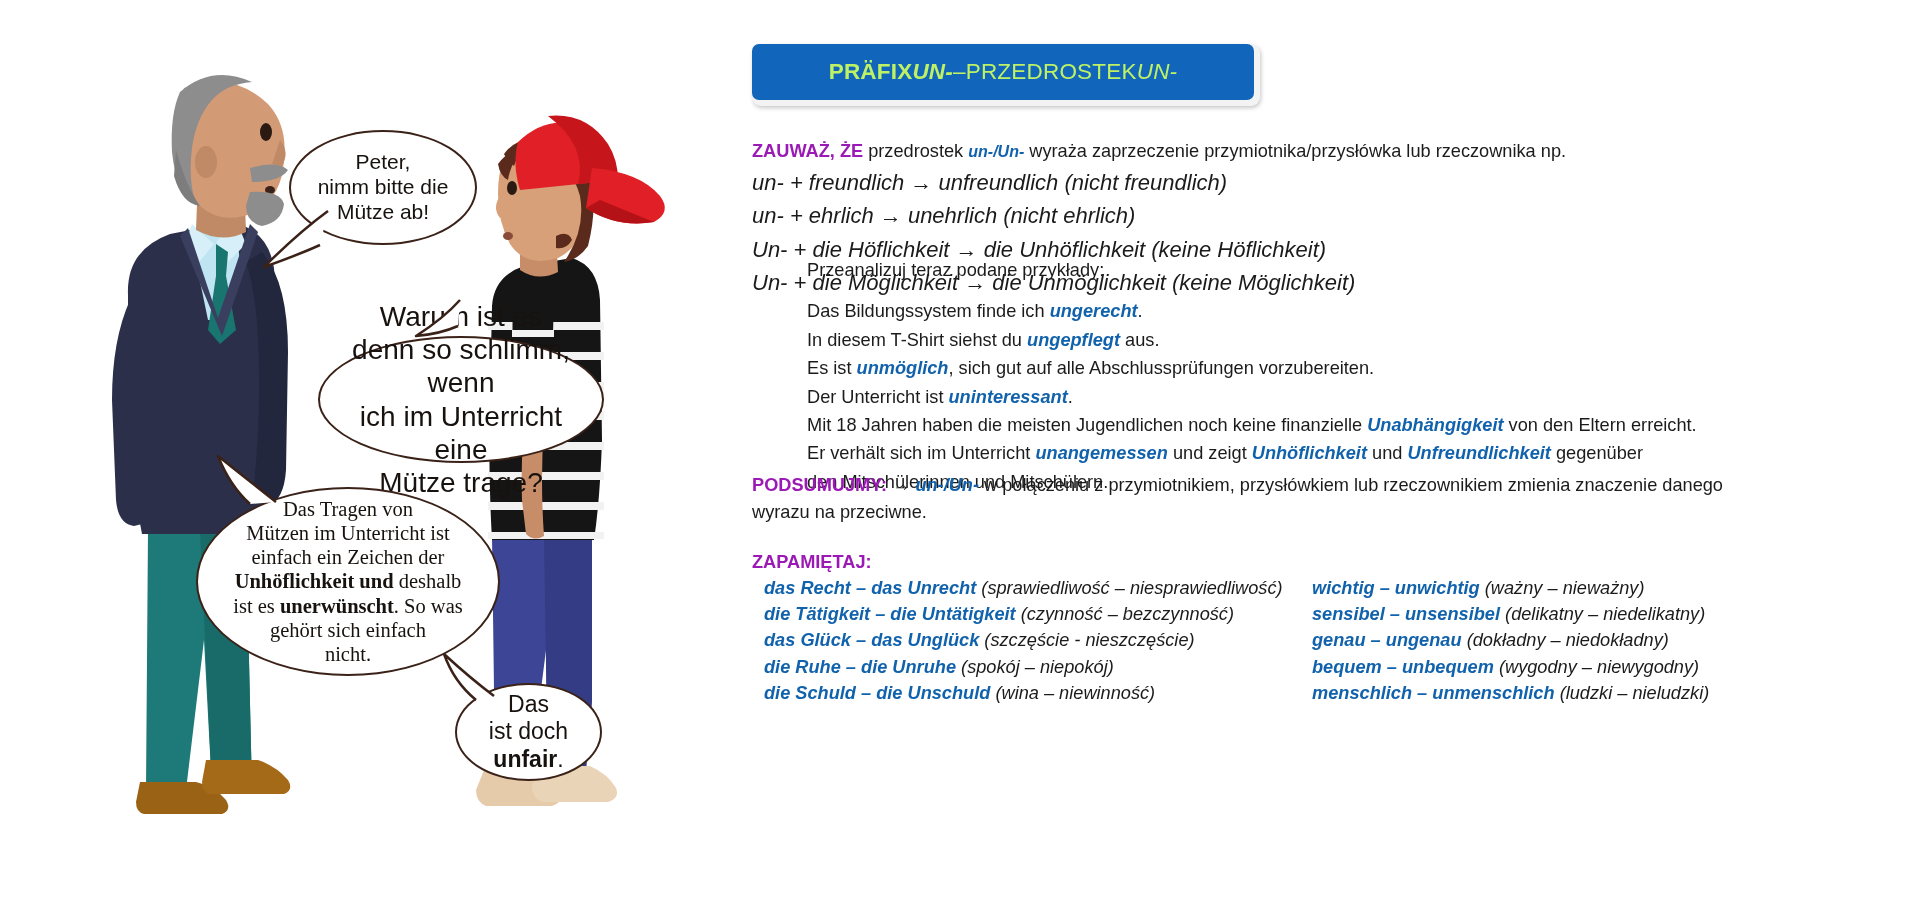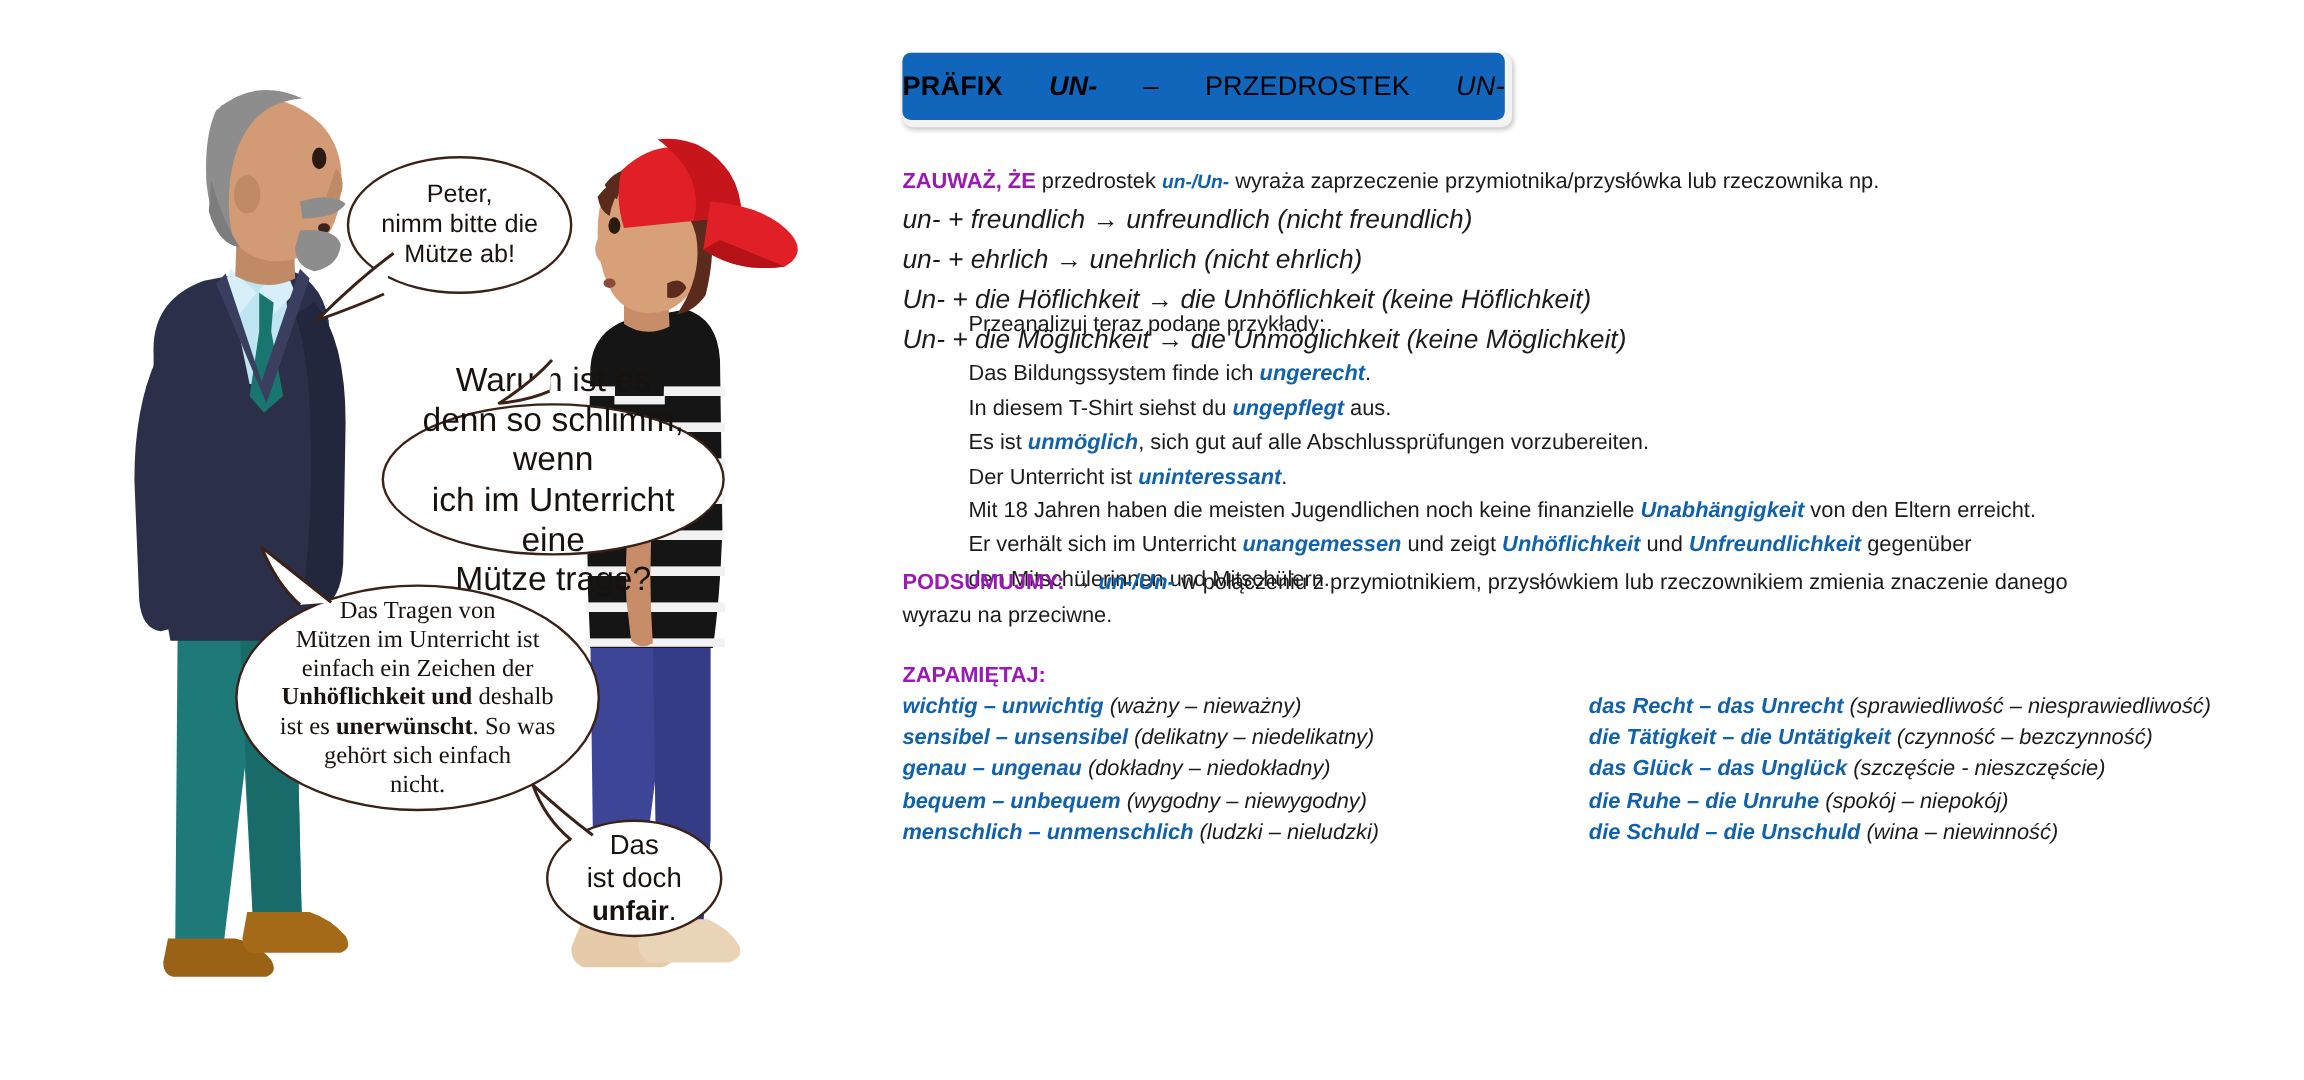--- a/index.html
+++ b/index.html
@@ -83,22 +83,22 @@
     box-shadow: 1px 2px 4px rgba(0,0,0,0.22);
   }
   #title-banner {
     position: absolute;
     left: 0px; top: 0px;
     width: 502px; height: 56px;
     background: #1166bb;
     border-radius: 7px;
     display: flex;
     align-items: center;
-    justify-content: space-between;
-    color: #000000;
+    justify-content: center;
+    color: #bef264;
     font-size: 22.5px;
     letter-spacing: .2px;
     white-space: nowrap;
   }
   #title-banner .t-bold { font-weight: 700; }
   #title-banner .t-bi { font-weight: 700; font-style: italic; }
   #title-banner .t-reg { font-weight: 400; }
   #title-banner .t-i { font-style: italic; font-weight: 400; }
 
   .section { position: absolute; }
@@ -342,31 +342,31 @@
       </div>
     </div>
 
     <div class="section" id="summary-block">
       <span class="lead-heading">PODSUMUJMY:</span><span class="body-txt"> → </span><span class="blue">un-/Un-</span><span class="body-txt"> w połączeniu z przymiotnikiem, przysłówkiem lub rzeczownikiem zmienia znaczenie danego wyrazu na przeciwne.</span>
     </div>
 
     <div class="section" id="memo-block">
       <div id="memo-heading">ZAPAMIĘTAJ:</div>
       <div id="memo-cols">
+        <div class="memo-col" id="memo-col-right">
+          <div class="memo-row"><span class="pair">das Recht – das Unrecht</span> <span class="gloss">(sprawiedliwość – niesprawiedliwość)</span></div>
+          <div class="memo-row"><span class="pair">die Tätigkeit – die Untätigkeit</span> <span class="gloss">(czynność – bezczynność)</span></div>
+          <div class="memo-row"><span class="pair">das Glück – das Unglück</span> <span class="gloss">(szczęście - nieszczęście)</span></div>
+          <div class="memo-row"><span class="pair">die Ruhe – die Unruhe</span> <span class="gloss">(spokój – niepokój)</span></div>
+          <div class="memo-row"><span class="pair">die Schuld – die Unschuld</span> <span class="gloss">(wina – niewinność)</span></div>
+        </div>
         <div class="memo-col" id="memo-col-left">
           <div class="memo-row"><span class="pair">wichtig – unwichtig</span> <span class="gloss">(ważny – nieważny)</span></div>
           <div class="memo-row"><span class="pair">sensibel – unsensibel</span> <span class="gloss">(delikatny – niedelikatny)</span></div>
           <div class="memo-row"><span class="pair">genau – ungenau</span> <span class="gloss">(dokładny – niedokładny)</span></div>
           <div class="memo-row"><span class="pair">bequem – unbequem</span> <span class="gloss">(wygodny – niewygodny)</span></div>
           <div class="memo-row"><span class="pair">menschlich – unmenschlich</span> <span class="gloss">(ludzki – nieludzki)</span></div>
         </div>
-        <div class="memo-col" id="memo-col-right">
-          <div class="memo-row"><span class="pair">das Recht – das Unrecht</span> <span class="gloss">(sprawiedliwość – niesprawiedliwość)</span></div>
-          <div class="memo-row"><span class="pair">die Tätigkeit – die Untätigkeit</span> <span class="gloss">(czynność – bezczynność)</span></div>
-          <div class="memo-row"><span class="pair">das Glück – das Unglück</span> <span class="gloss">(szczęście - nieszczęście)</span></div>
-          <div class="memo-row"><span class="pair">die Ruhe – die Unruhe</span> <span class="gloss">(spokój – niepokój)</span></div>
-          <div class="memo-row"><span class="pair">die Schuld – die Unschuld</span> <span class="gloss">(wina – niewinność)</span></div>
-        </div>
       </div>
     </div>
 
   </div>
 </div>
 
 </body></html>

